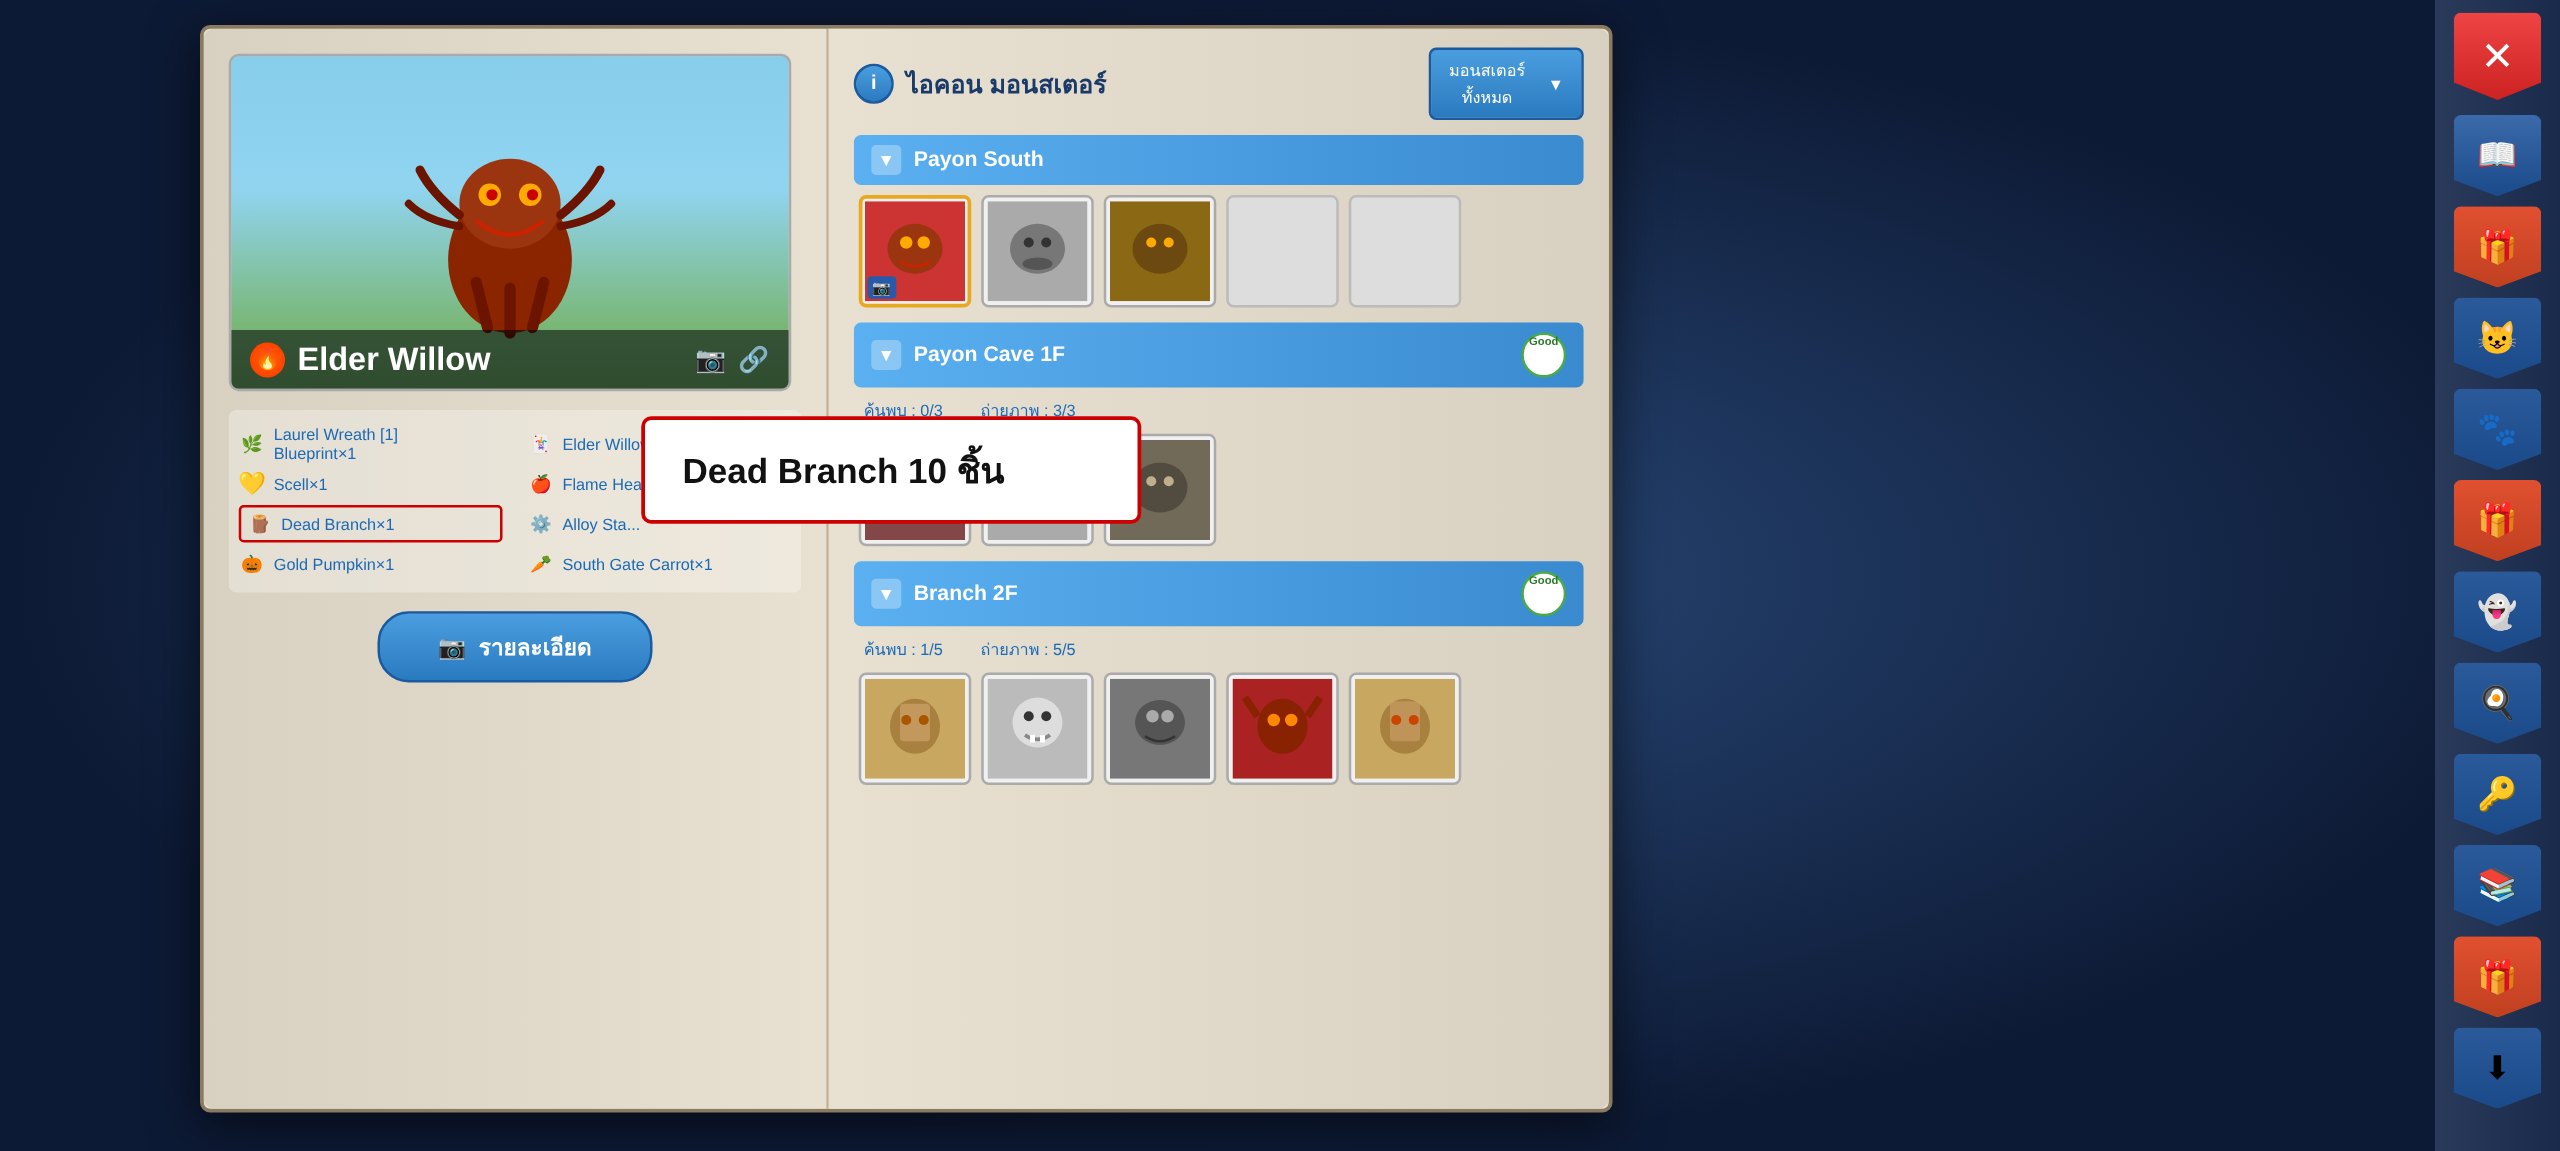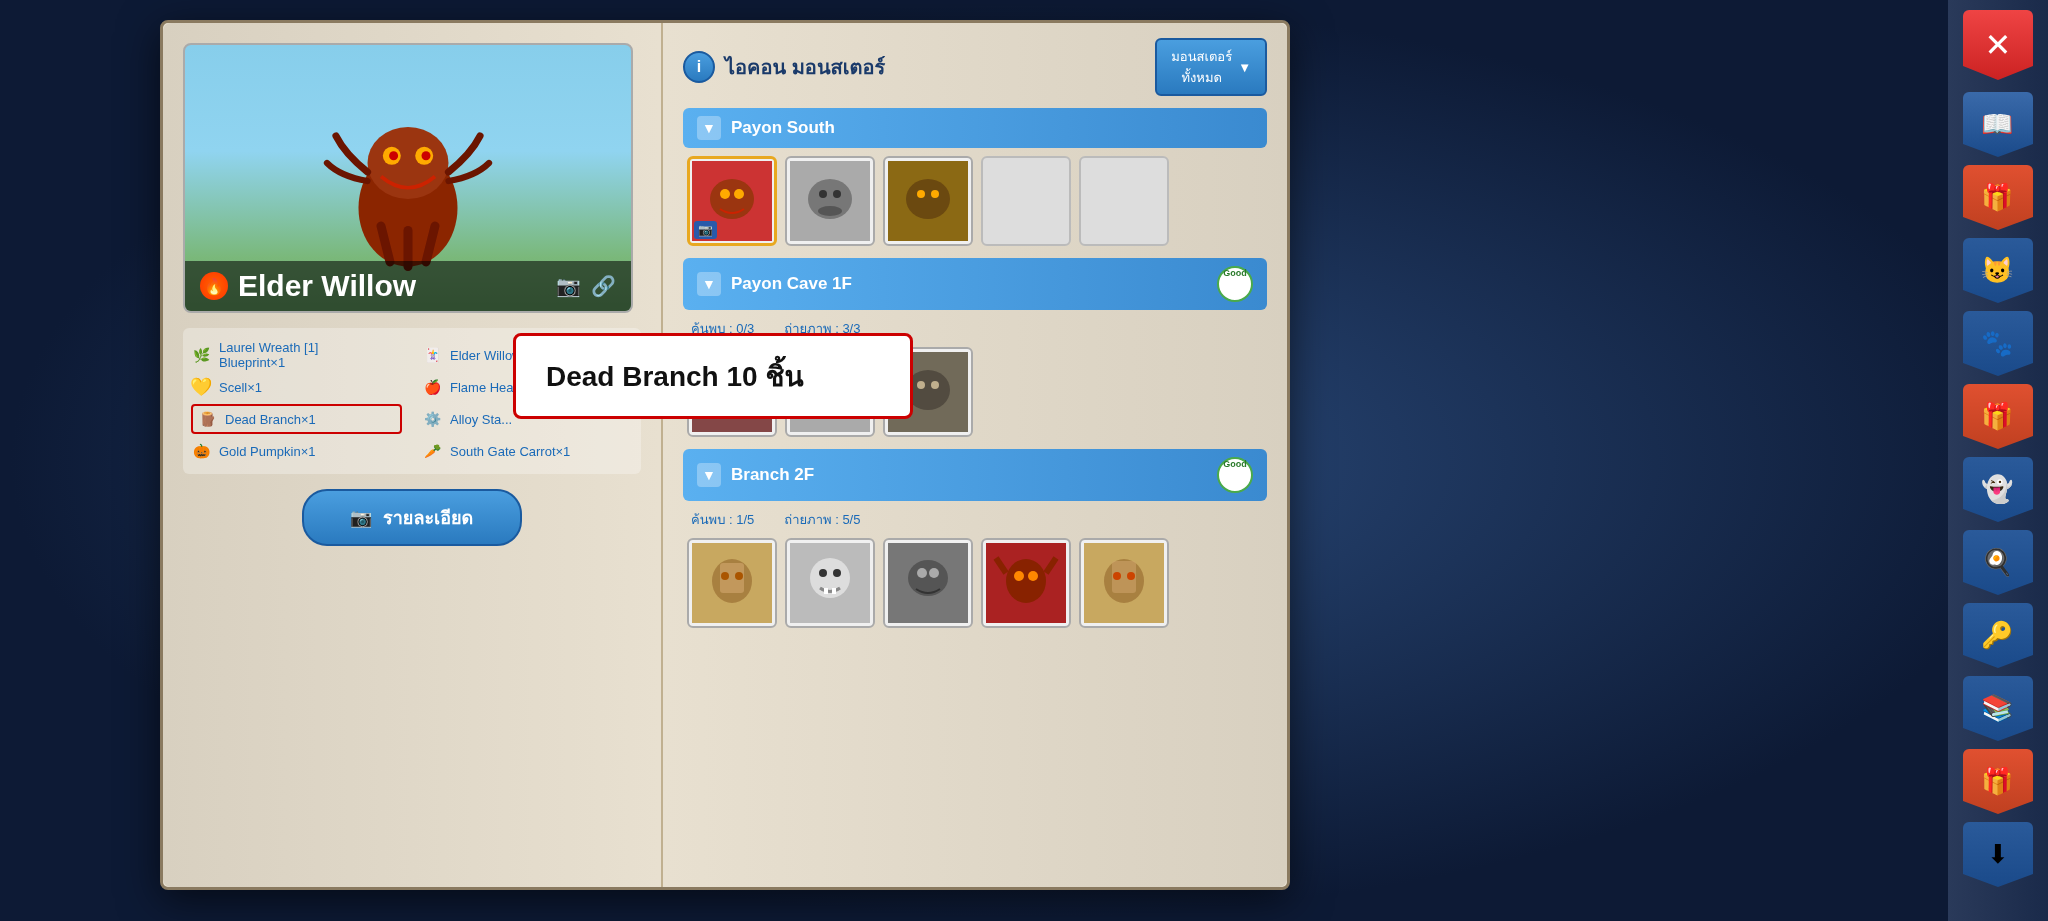--- a/index.html
+++ b/index.html
@@ -83,21 +83,21 @@
       background: radial-gradient(circle, #ff6600, #ff3300);
       border-radius: 50%;
       display: flex;
       align-items: center;
       justify-content: center;
       font-size: 16px;
     }
 
     .monster-name-text {
       color: white;
-      font-size: 30px;
+      font-size: 26px;
       font-weight: bold;
       text-align: right;
     }
 
     .camera-icon-sm {
       margin-left: auto;
       color: #ccc;
       font-size: 20px;
     }
 
@@ -203,21 +203,21 @@
     .filter-btn {
       margin-left: auto;
       background: linear-gradient(to bottom, #4a9edf, #2a7abf);
       border: 2px solid #1a5a9f;
       border-radius: 6px;
       padding: 6px 14px;
       color: white;
       font-size: 13px;
       display: flex;
       align-items: center;
-      gap: 6px;
+      gap: 18px;
       cursor: pointer;
     }
 
     
     .zone-section {
       margin-bottom: 12px;
     }
 
     .zone-header {
       background: linear-gradient(to right, #5ab0f0, #3a8ad0);

